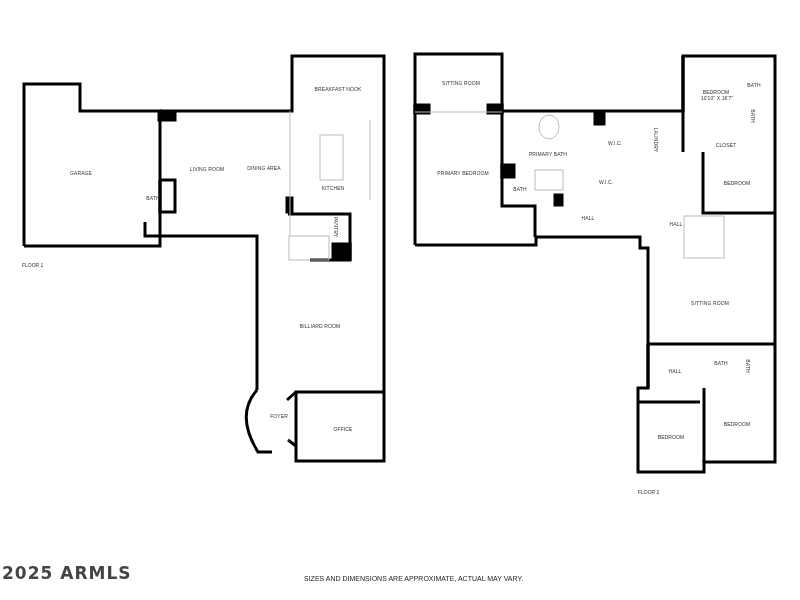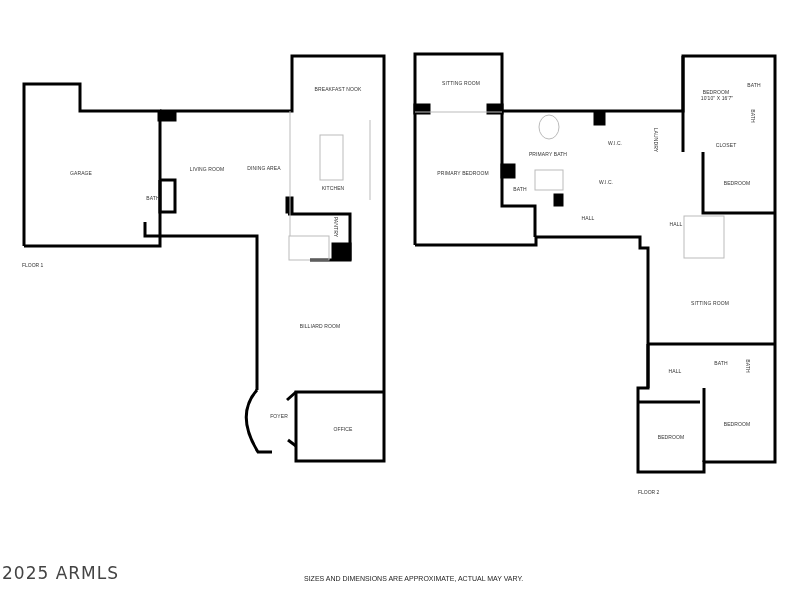--- a/index.html
+++ b/index.html
@@ -1,21 +1,21 @@
 <!DOCTYPE html>
 <html><head>
 <meta charset="utf-8">
 <style>
   html,body{margin:0;padding:0;background:#fff;}
   body{width:800px;height:600px;position:relative;overflow:hidden;font-family:"Liberation Sans",sans-serif;}
   svg{position:absolute;left:0;top:0;}
   .lbl{position:absolute;font-size:5px;color:#333;white-space:nowrap;letter-spacing:0.1px;transform:translate(-50%,-50%);font-family:"Liberation Sans",sans-serif;}
   .lbl.rot{transform:translate(-50%,-50%) rotate(90deg);}
   .floor{position:absolute;font-size:5px;color:#333;font-family:"Liberation Sans",sans-serif;}
-  .wm{position:absolute;left:2px;top:563px;font-size:17px;color:#444;letter-spacing:1px;font-family:"DejaVu Sans",sans-serif;font-weight:400;}
+  .wm{position:absolute;left:2px;top:563px;font-size:17px;color:#444;letter-spacing:1px;font-family:"DejaVu Sans",sans-serif;font-weight:700;}
   .disc{position:absolute;left:304px;top:575px;font-size:7px;color:#222;font-family:"Liberation Sans",sans-serif;}
 </style>
 </head>
 <body>
 
 <svg width="800" height="600" viewBox="0 0 800 600">
   <g fill="none" stroke="#000" stroke-width="3" stroke-linejoin="miter">
 
     <polyline points="24,246 24,84 80,84 80,111 160,111 160,246 24,246"></polyline>
 

